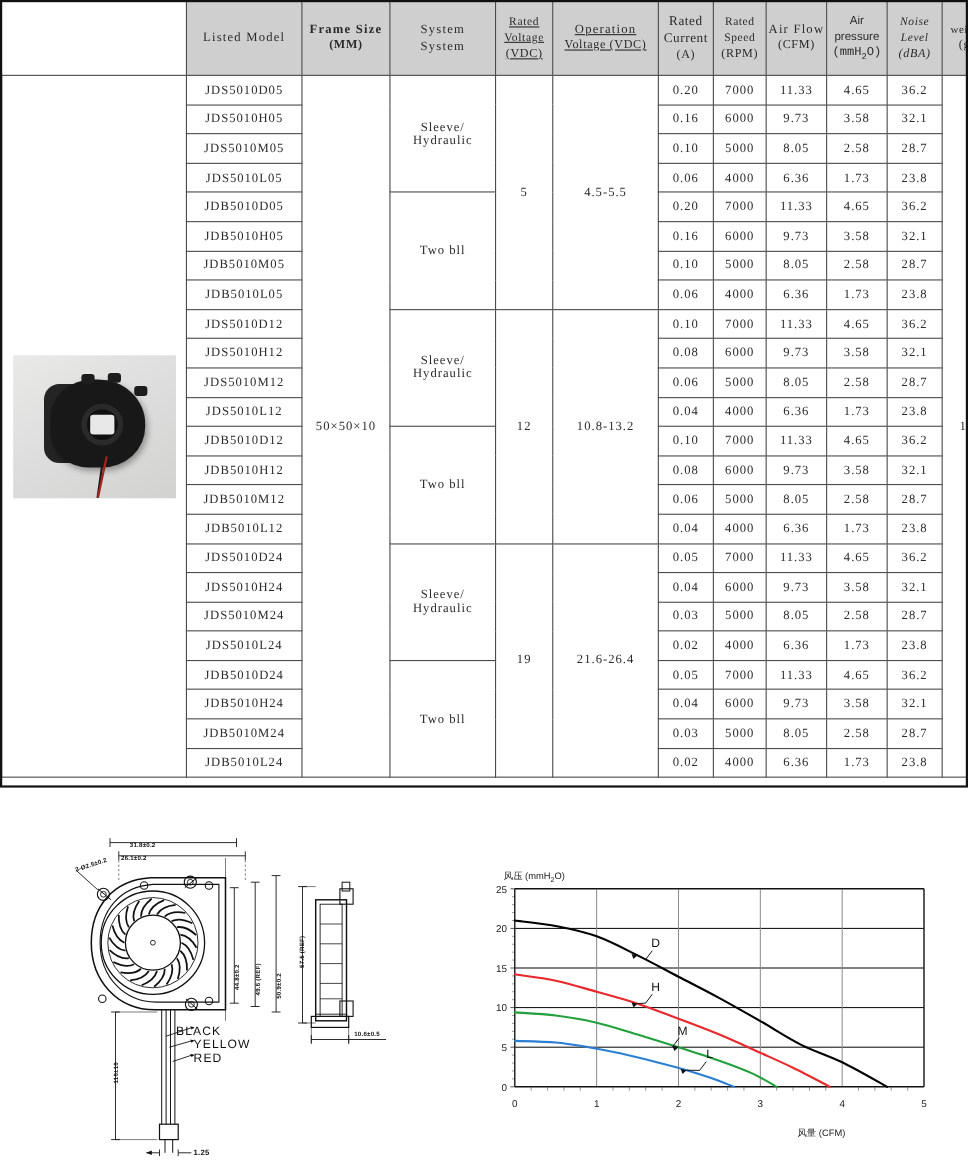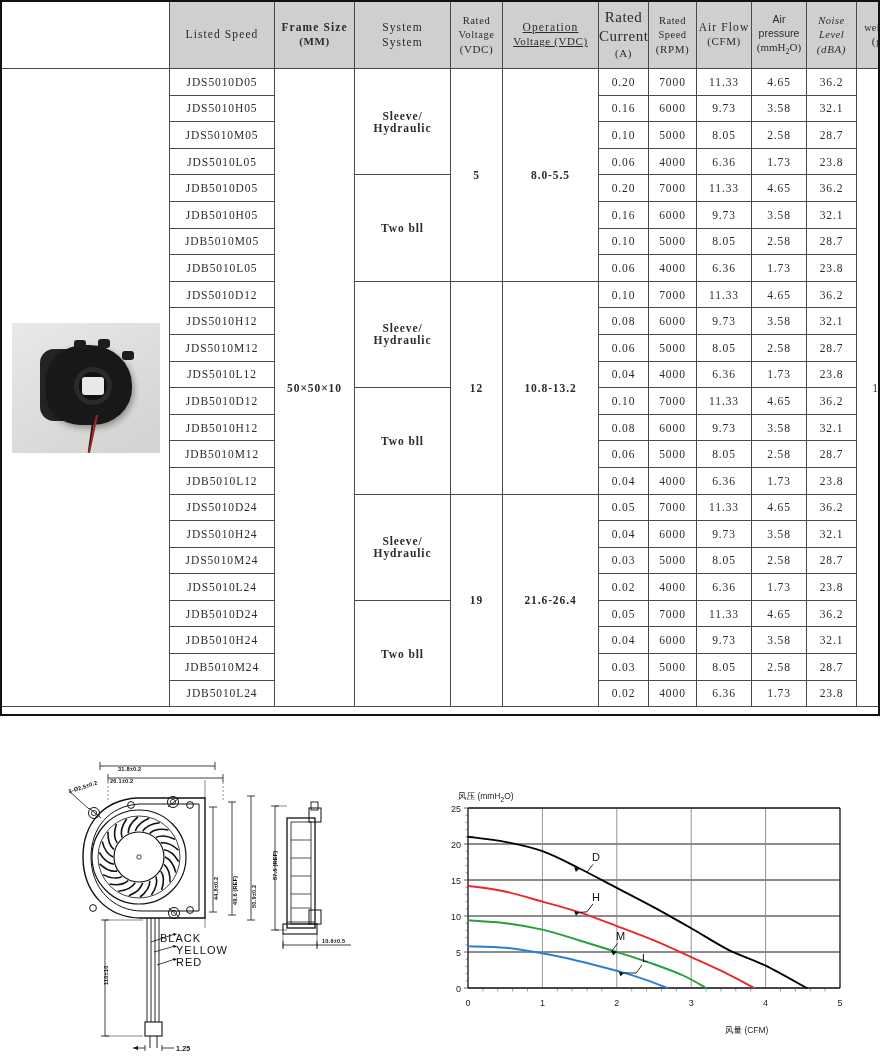--- a/index.html
+++ b/index.html
@@ -33,21 +33,21 @@
   }
   table.spec th {
     background:#cfcfcf;
     height:68px;
     line-height:1.25;
     font-weight:normal;
     letter-spacing:1.1px;
   }
   table.spec td { height:26.6px; }
   td.model { letter-spacing:1.3px; font-size:11.5px; }
-  td.bigcell { letter-spacing:1.2px;font-weight:bold; }
+  td.bigcell { letter-spacing:1.2px; }
   td.photo-cell { border:1px solid #4a4a4a; padding:0; vertical-align:middle; }
   .outer-frame {
     position:absolute; left:0; top:0;
     width:880px; height:716px;
     border:2px solid #111;
     pointer-events:none;
   }
   th .sub { font-size:11px; letter-spacing:0.6px; }
   .h2o sub { font-size:8px; }
 
@@ -144,53 +144,53 @@
 </style>
 </head>
 <body>
 
 <div class="spec-wrap">
   <table class="spec">
     <thead>
       <tr>
         <th style="width:168px;border:none;background:#fff;"></th>
         <th style="width:105px;">
-          <span>Listed Speed</span>
+          <span>Listed Model</span>
         </th>
         <th style="width:80px;font-weight:bold;">
           <span>Frame Size</span><br>
           <span class="sub">(MM)</span>
         </th>
         <th style="width:96px;">
           <span>System</span><br>
           <span>System</span>
         </th>
-        <th style="width:52px;">
+        <th style="width:52px;text-decoration:underline;">
           <span style="font-size:10.5px;letter-spacing:0.6px;">Rated Voltage</span><br>
           <span class="sub">(VDC)</span>
         </th>
         <th style="width:96px;text-decoration:underline;">
           <span>Operation</span><br>
           <span class="sub">Voltage (VDC)</span>
         </th>
         <th style="width:50px;">
-          <span style="font-size:15px;letter-spacing:0.5px;">Rated Current</span><br>
+          <span style="font-size:12px;letter-spacing:0.5px;">Rated Current</span><br>
           <span class="sub">(A)</span>
         </th>
         <th style="width:48px;">
           <span style="font-size:10.5px;letter-spacing:0.5px;">Rated Speed</span><br>
           <span class="sub">(RPM)</span>
         </th>
         <th style="width:55px;">
           <span>Air Flow</span><br>
           <span class="sub">(CFM)</span>
         </th>
         <th style="width:55px;">
           <span style="font-family:'Liberation Sans',sans-serif;font-size:10.5px;letter-spacing:0;">Air pressure</span><br>
-          <span class="sub h2o" style="font-family:Liberation Serif, serif;letter-spacing:0;">(mmH<sub>2</sub>O)</span>
+          <span class="sub h2o" style="font-family:Liberation Mono, monospace;letter-spacing:0;">(mmH<sub>2</sub>O)</span>
         </th>
         <th style="width:50px;font-style:italic;">
           <span style="font-size:10.5px;letter-spacing:0.5px;">Noise Level</span><br>
           <span class="sub">(dBA)</span>
         </th>
         <th style="width:45px;">
           <span style="font-size:10px;letter-spacing:0.4px;">weight</span><br>
           <span class="sub">(g)</span>
         </th>
       </tr>
@@ -209,21 +209,21 @@
                 <div class="blower-label"></div>
                 <div class="wire-blk"></div>
                 <div class="wire-red"></div>
               </div>
             </div>
           </td>
           <td class="model">JDS5010D05</td>
           <td class="bigcell" rowspan="24">50×50×10</td>
           <td class="bigcell" rowspan="4"><span>Sleeve/</span><br><span>Hydraulic</span></td>
           <td class="bigcell" rowspan="8">5</td>
-          <td class="bigcell" rowspan="8">8.0-5.5</td>
+          <td class="bigcell" rowspan="8">4.5-5.5</td>
           <td>0.20</td>
           <td>7000</td>
           <td>11.33</td>
           <td>4.65</td>
           <td>36.2</td>
           <td rowspan="24">18</td>
         </tr>
         <tr>
           <td class="model">JDS5010H05</td>
           <td>0.16</td>

